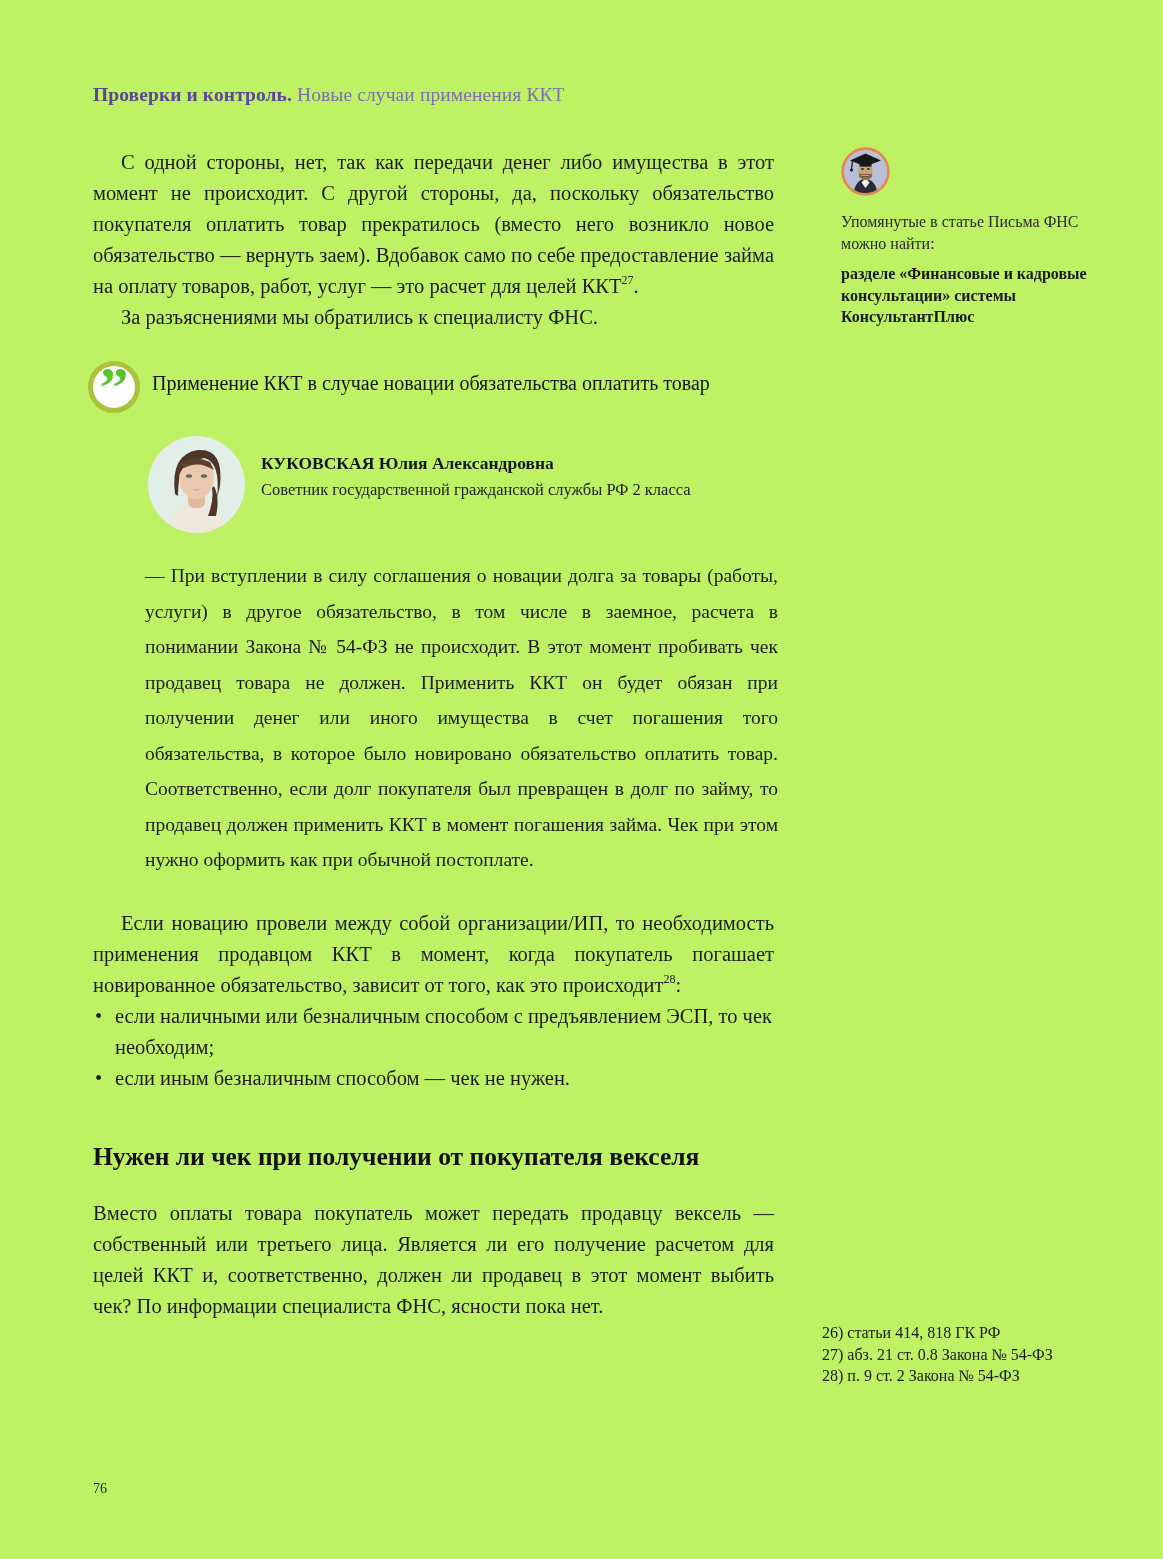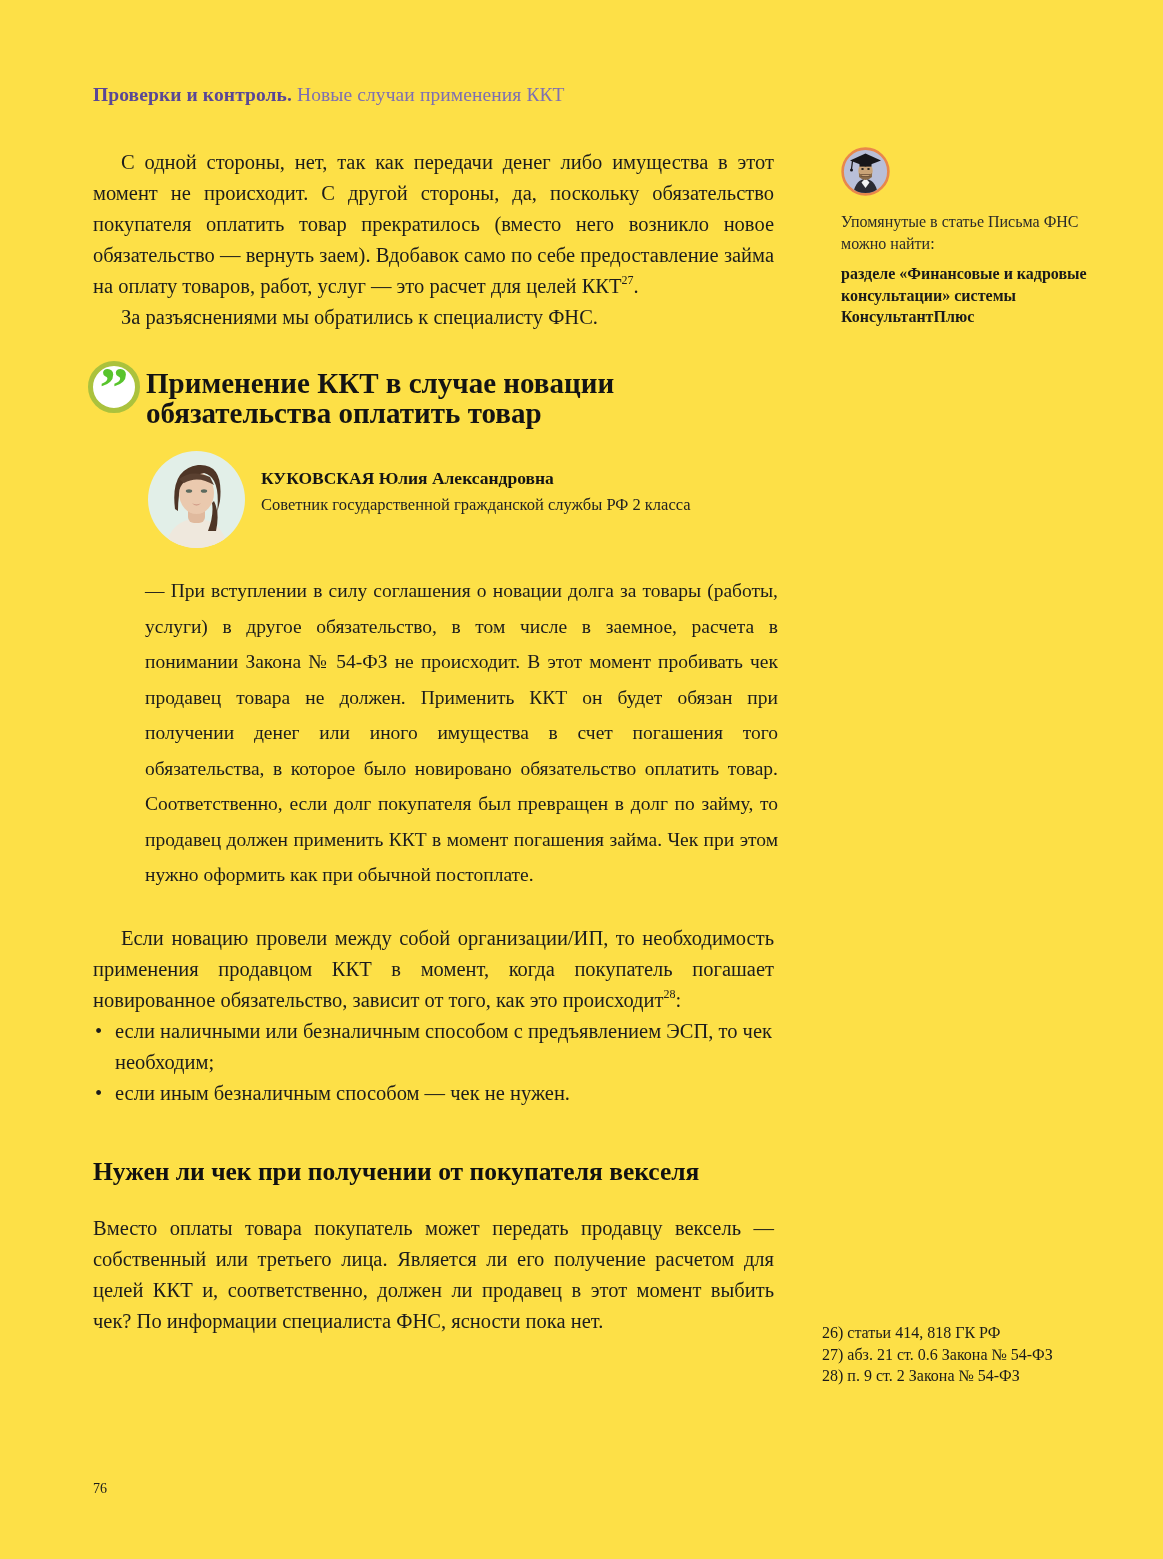--- a/index.html
+++ b/index.html
@@ -1,21 +1,21 @@
 <!DOCTYPE html>
 <html lang="ru"><head>
 <meta charset="utf-8">
 <style>
   * { margin: 0; padding: 0; box-sizing: border-box; }
   html, body { background: #ffffff; }
   .page {
     position: relative;
     width: 1163px;
     height: 1559px;
-    background: #fde047;
+    background: #bef264;
     font-family: "Liberation Serif", "DejaVu Serif", serif;
     color: #1c1c1c;
     overflow: hidden;
   }
 
   
   .kicker {
     position: absolute;
     left: 93px; top: 84px;
     font-size: 19.5px;
@@ -59,23 +59,23 @@
   }
   .quote-badge span {
     font-family: "Liberation Serif", serif;
     font-weight: bold;
     font-size: 58px;
     line-height: 1;
     color: #58c42c;
     transform: translateY(-7px);
   }
   .quote-heading {
-    margin-left: 6px;
-    font-size: 29px;
-    font-weight: bold;
+    margin-left: 12px;
+    font-size: 20px;
+    font-weight: normal;
     line-height: 30px;
     color: #141414;
     max-width: 600px;
     padding-top: 5px;
   }
   .expert-row {
     display: flex;
     align-items: flex-start;
     margin-left: 55px;
     margin-top: 23px;
@@ -259,19 +259,19 @@
         <path d="M11.5 14 L10.5 22" stroke="#17161a" stroke-width="1.3" fill="none"></path>
         <circle cx="10.5" cy="23" r="1.5" fill="#17161a"></circle>
       </g>
     </svg>
     <div class="sidebar-intro">Упомянутые в статье Письма ФНС можно найти:</div>
     <div class="sidebar-bold">разделе «Финансовые и кадровые консультации» системы КонсультантПлюс</div>
   </div>
 
   <div class="footnotes">
     <p class="fn-row"><span class="fn-num">26)</span> <span>статьи 414, 818 ГК РФ</span></p>
-    <p class="fn-row"><span class="fn-num">27)</span> <span>абз. 21 ст. 0.6 Закона № 54-ФЗ</span></p>
+    <p class="fn-row"><span class="fn-num">27)</span> <span>абз. 21 ст. 0.8 Закона № 54-ФЗ</span></p>
     <p class="fn-row"><span class="fn-num">28)</span> <span>п. 9 ст. 2 Закона № 54-ФЗ</span></p>
   </div>
 
   <div class="page-number">76</div>
 
 </div>
 
 </body></html>

